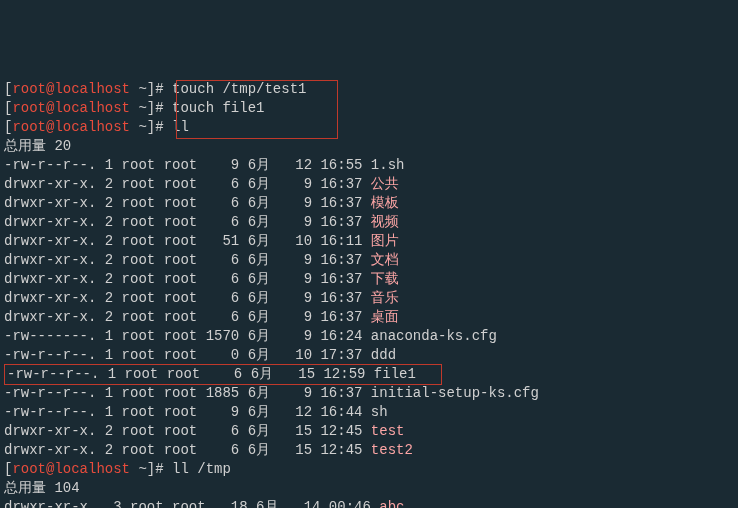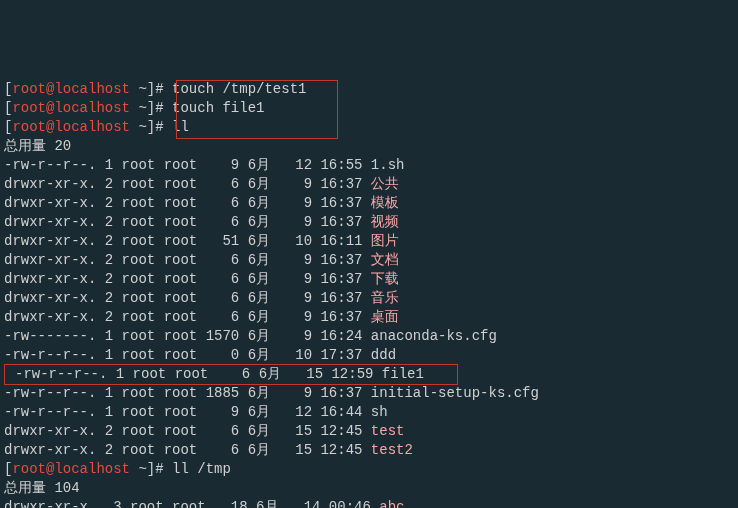--- a/index.html
+++ b/index.html
@@ -15,21 +15,21 @@
     box-sizing: border-box;
     overflow: hidden;
     white-space: pre;
   }
   .red { color: #e74c3c; text-align: right; }
   .blue { color: #fca5a5; }
   .white { color: #d0d0d0; }
   .box2 {
     border: 1px solid #c0392b;
     display: block;
-    padding: 0 10px;
+    padding: 0 2px;
     margin: -1px 0;
     width: 432px;
   }
   .row { display: block; }
 </style>
 </head>
 <body>
 
 
 

